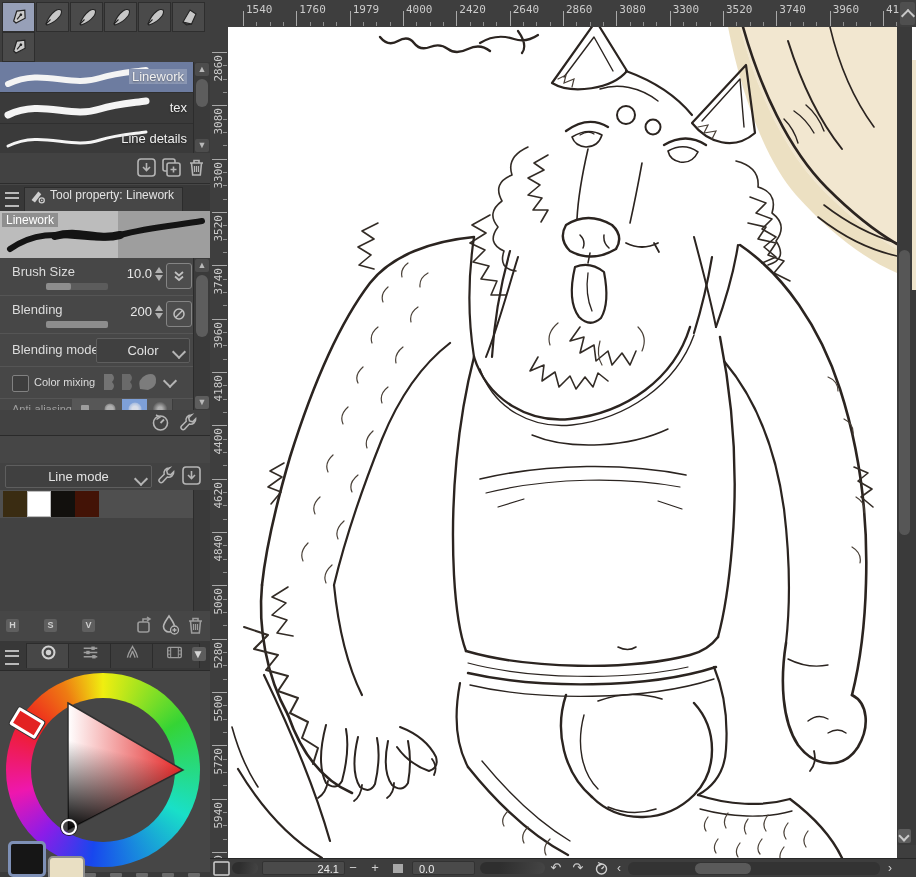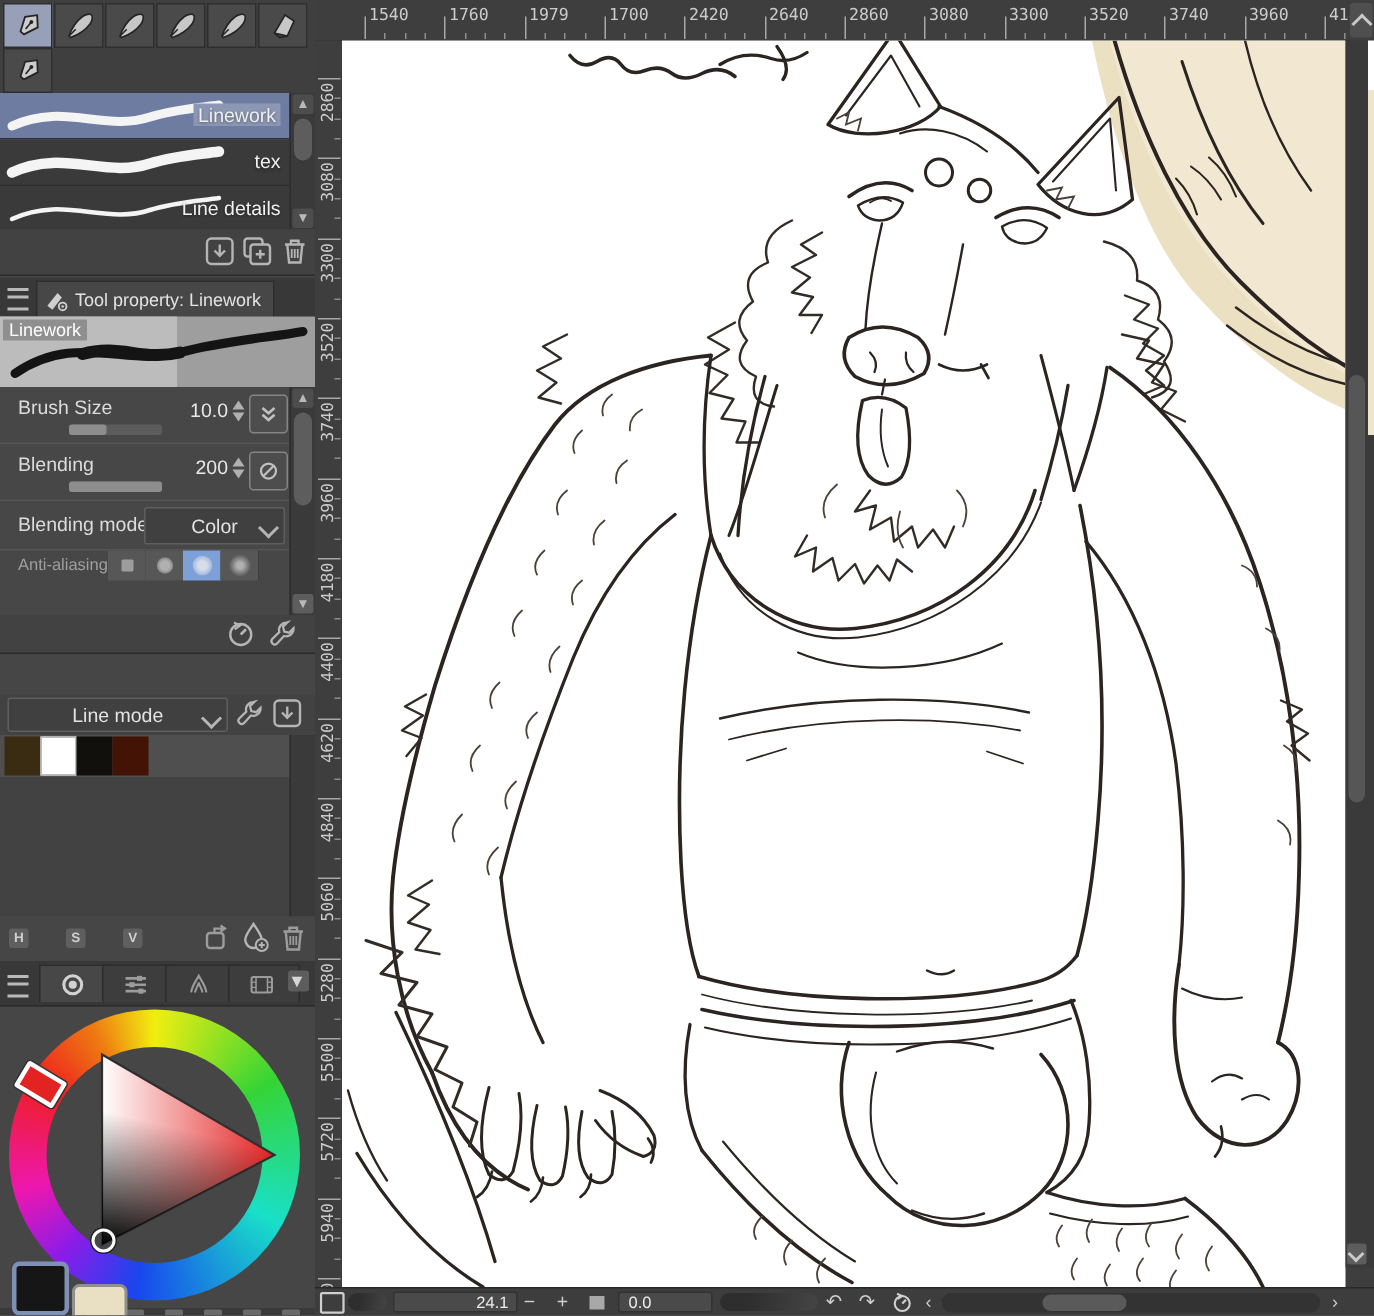--- a/index.html
+++ b/index.html
@@ -28,21 +28,21 @@
   .vscroll .sb-thumb{position:absolute;left:2px;width:12px;background:#5d5d5d;border-radius:6px;}
   #list-footer{position:absolute;left:0;top:153px;width:210px;height:30px;background:#424242;border-bottom:1px solid #2c2c2c;}
   .mini-ic{position:absolute;top:4px;width:21px;height:21px;}
   .mini-ic svg{width:21px;height:21px;}
   
   .panel-header{position:absolute;left:0;width:210px;height:26px;background:#383838;border-bottom:1px solid #2a2a2a;}
   .hamburger{position:absolute;left:5px;top:7px;width:14px;height:11px;border-top:2px solid #b9b9b9;
              border-bottom:2px solid #b9b9b9;}
   .hamburger:before{content:"";display:block;margin-top:3px;border-top:2px solid #b9b9b9;}
   .ptab{position:absolute;top:2px;height:24px;background:#474747;border:1px solid #2c2c2c;border-bottom:none;
-        display:flex;align-items:center;padding:0 8px 0 4px;gap:4px;font-size:12px;color:#e3e3e3;white-space:nowrap;}
+        display:flex;align-items:flex-start;padding:0 8px 0 4px;gap:4px;font-size:12px;color:#e3e3e3;white-space:nowrap;}
   .ptab svg{width:17px;height:17px;}
   
   #tp-preview{position:absolute;left:0;top:211px;width:210px;height:47px;background:#9e9e9e;}
   #tp-preview .half{position:absolute;left:0;top:0;width:118px;height:47px;background:#bcbcbc;}
   #tp-preview svg{position:absolute;left:0;top:0;}
   #tp-preview .badge{position:absolute;left:2px;top:2px;background:#8f8f8f;color:#fff;font-size:12px;padding:0 4px;}
   #tp-preview .lock{position:absolute;right:6px;bottom:4px;}
   #tp-body{position:absolute;left:0;top:258px;width:193px;height:152px;background:#474747;overflow:hidden;}
   .prow{position:relative;border-bottom:1px solid #555;}
   .plabel{position:absolute;left:12px;top:6px;font-size:13px;color:#dcdcdc;}
@@ -283,20 +283,30 @@
           </svg>
       </div>
     </div>
     <div class="prow" style="height:32px;">
       <span class="plabel" style="top:8px;">Blending mode</span>
       <div class="dropdown" style="left:96px;top:4px;width:92px;">
         <span>Color</span>
         <span class="chev"></span>
       </div>
     </div>
+    <div class="prow" style="height:31px;">
+      <span class="checkbox" style="left:12px;top:8px;"></span>
+      <span class="plabel" style="left:34px;top:9px;font-size:11px;">Color mixing</span>
+      <svg class="abs" style="left:102px;top:5px;" width="56" height="20" viewBox="0 0 56 20">
+        <path d="M2 2 h8 q4 4 0 8 q4 4 0 8 h-8 Z" fill="#737373"></path>
+        <path d="M20 2 h8 q4 4 0 8 q4 4 0 8 h-8 Z" fill="#6a6a6a"></path>
+        <path d="M38 17 q-3-10 6-14 q9-3 10 4 q1 8 -8 11 Z" fill="#7c7c7c"></path>
+      </svg>
+      <span class="chev" style="position:absolute;left:165px;top:9px;"></span>
+    </div>
     <div class="prow" style="height:20px;border-bottom:none;">
       <span class="plabel" style="top:4px;font-size:11px;color:#9f9f9f;">Anti-aliasing</span>
       <div style="position:absolute;left:72px;top:0;">
         <span class="aa-btn" style="left:0;">
             <i class="aa-blob" style="width:8px;height:8px;background:#9d9d9d;border-radius:1px;"></i>
           </span>
         <span class="aa-btn" style="left:25px;">
             <i class="aa-blob" style="width:11px;height:11px;background:radial-gradient(#b0b0b0 40%,rgba(176,176,176,0));"></i>
           </span>
         <span class="aa-btn sel" style="left:50px;">
@@ -454,21 +464,21 @@
       <span class="hlab" style="left: 71.33px;">1760</span>
       <i class="htick minor" style="left: 81.6625px;"></i>
       <i class="htick minor" style="left: 94.995px;"></i>
       <i class="htick minor" style="left: 108.328px;"></i>
       <i class="htick major" style="left: 121.66px;"></i>
       <span class="hlab" style="left: 124.66px;">1979</span>
       <i class="htick minor" style="left: 134.993px;"></i>
       <i class="htick minor" style="left: 148.325px;"></i>
       <i class="htick minor" style="left: 161.657px;"></i>
       <i class="htick major" style="left: 174.99px;"></i>
-      <span class="hlab" style="left: 177.99px;">1700</span>
+      <span class="hlab" style="left: 177.99px;">4000</span>
       <i class="htick minor" style="left: 188.322px;"></i>
       <i class="htick minor" style="left: 201.655px;"></i>
       <i class="htick minor" style="left: 214.988px;"></i>
       <i class="htick major" style="left: 228.32px;"></i>
       <span class="hlab" style="left: 231.32px;">2420</span>
       <i class="htick minor" style="left: 241.653px;"></i>
       <i class="htick minor" style="left: 254.985px;"></i>
       <i class="htick minor" style="left: 268.317px;"></i>
       <i class="htick major" style="left: 281.65px;"></i>
       <span class="hlab" style="left: 284.65px;">2640</span>

